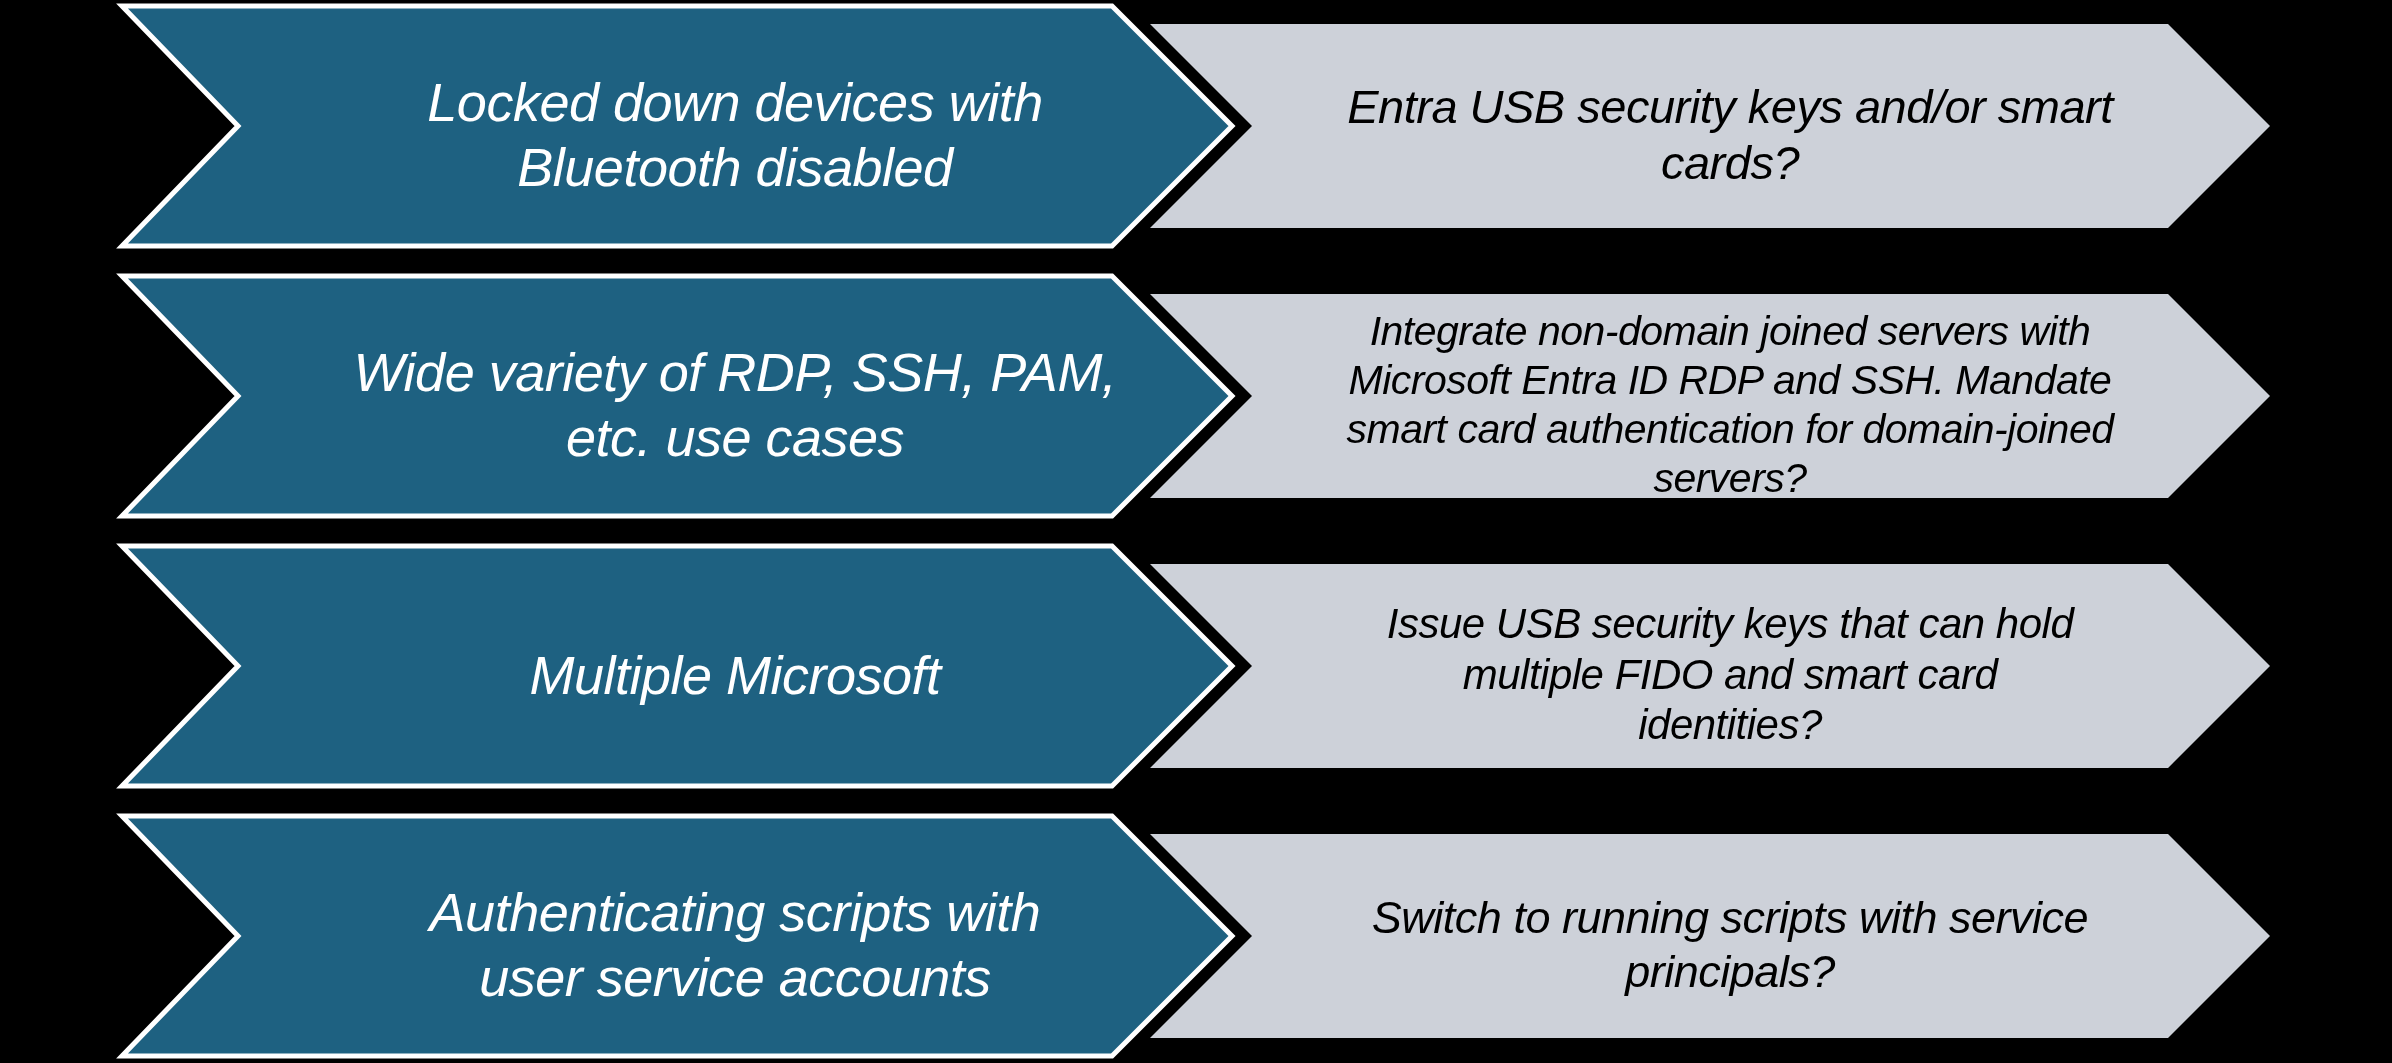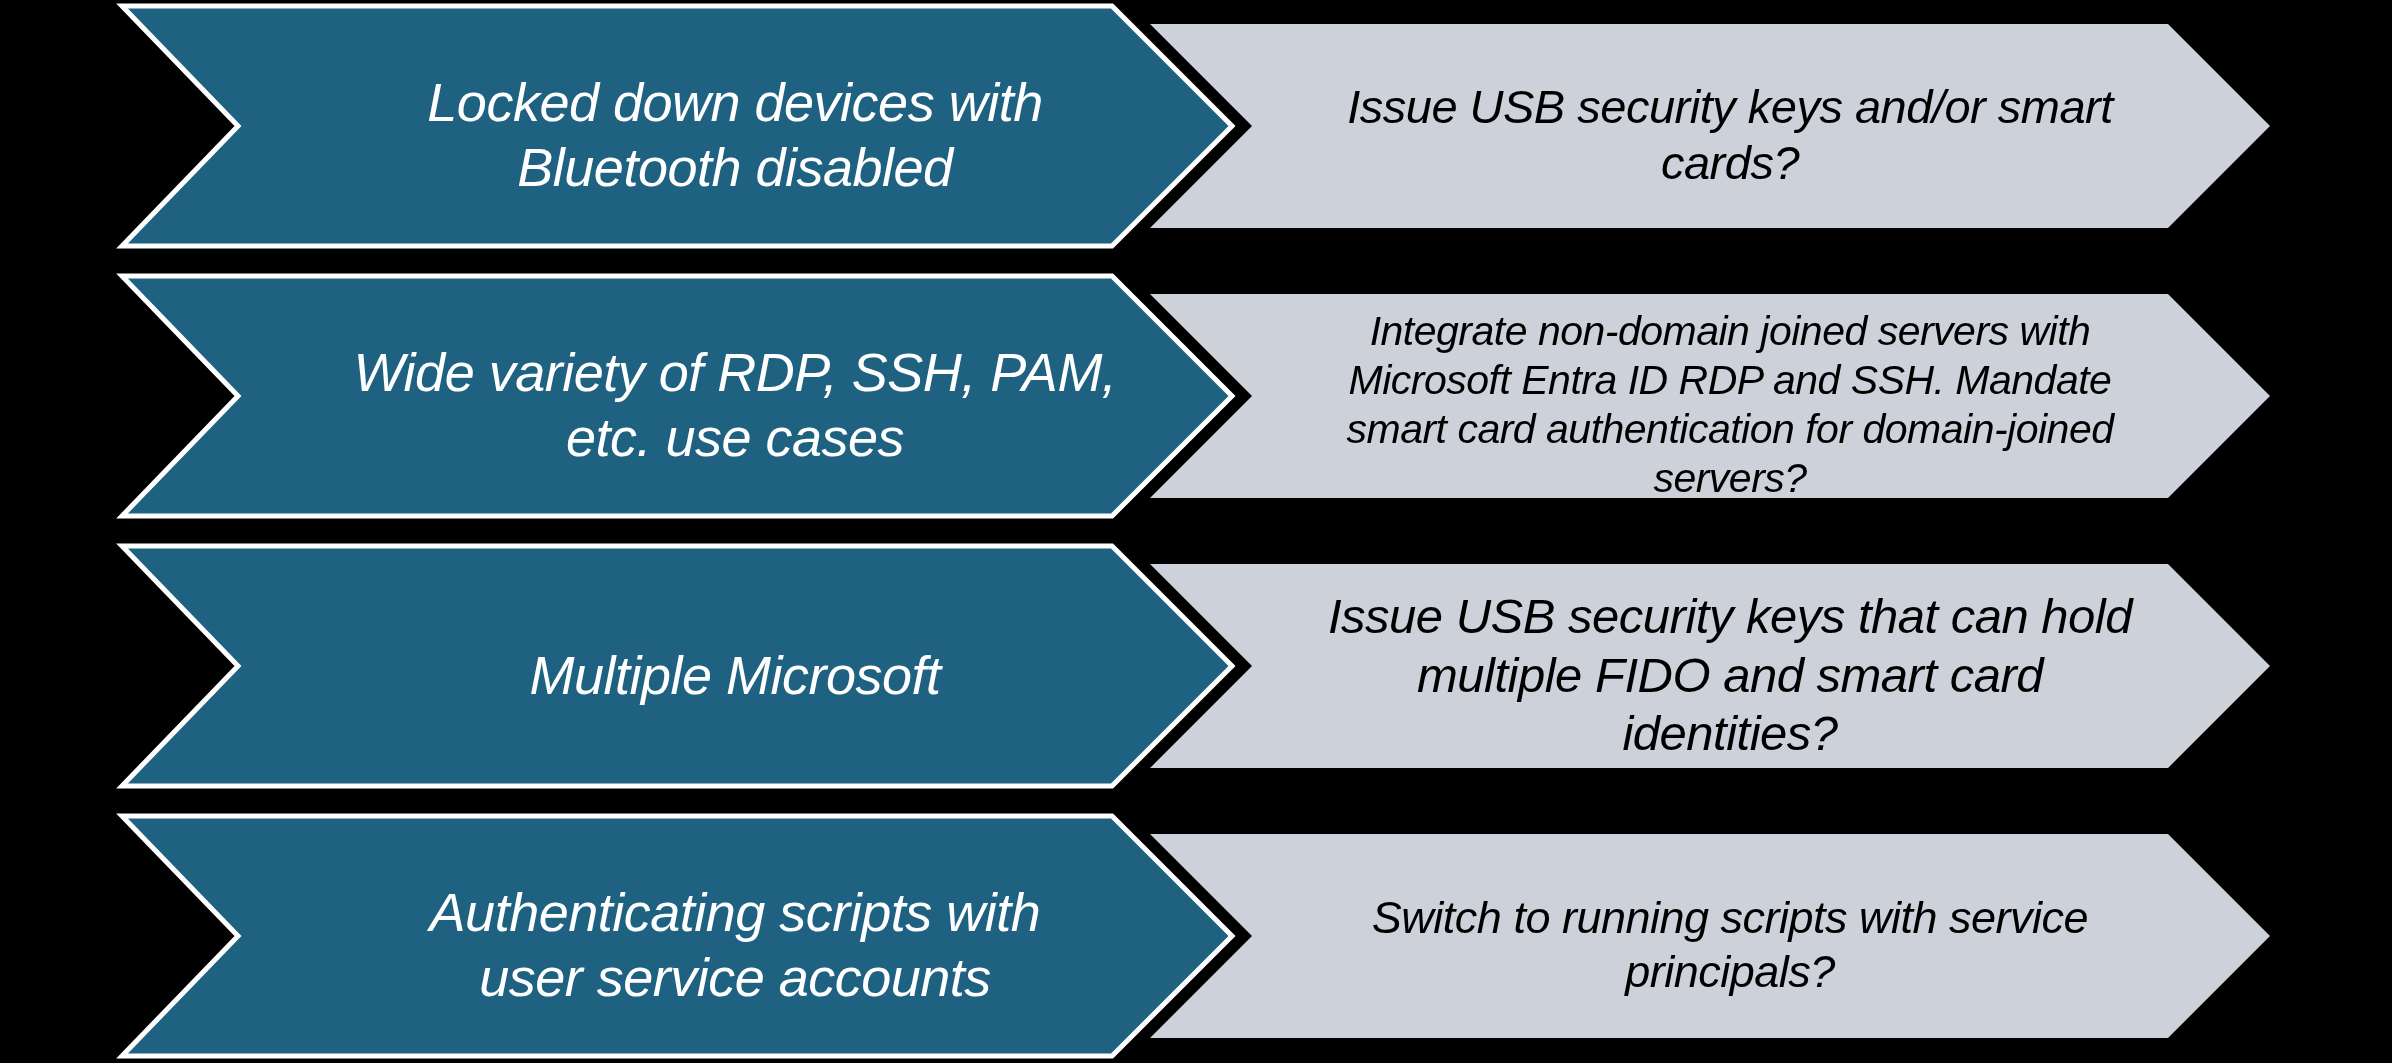--- a/index.html
+++ b/index.html
@@ -67,36 +67,36 @@
   }
   .solution-label {
     left: 1300px;
     width: 860px;
     color: var(--solution-text, #000000);
     line-height: 1.2;
     letter-spacing: -0.5px;
   }
   .r1 .solution-label { font-size: 47px; }
   .r2 .solution-label { font-size: 41px; }
-  .r3 .solution-label { font-size: 49px; }
+  .r3 .solution-label { font-size: 42px; }
   .r4 .solution-label { font-size: 45px; }
 </style>
 </head>
 <body>
 
 <div class="canvas">
 
   <div class="row r1">
     <svg class="shapes" viewBox="0 0 2392 266" preserveAspectRatio="none">
       <polygon class="shape-solution" points="1150,22 2168,22 2270,124 2168,226 1150,226 1252,124"></polygon>
       <polygon class="shape-challenge" points="122,4 1112,4 1232,124 1112,244 122,244 238,124"></polygon>
     </svg>
     <div class="label challenge-label">Locked down devices with
 Bluetooth disabled</div>
-    <div class="label solution-label">Issue USB security keys and/or smart
+    <div class="label solution-label">Entra USB security keys and/or smart
 cards?</div>
   </div>
 
   <div class="row r2">
     <svg class="shapes" viewBox="0 0 2392 266" preserveAspectRatio="none">
       <polygon class="shape-solution" points="1150,22 2168,22 2270,124 2168,226 1150,226 1252,124"></polygon>
       <polygon class="shape-challenge" points="122,4 1112,4 1232,124 1112,244 122,244 238,124"></polygon>
     </svg>
     <div class="label solution-label">Integrate non-domain joined servers with
 Microsoft Entra ID RDP and SSH. Mandate

